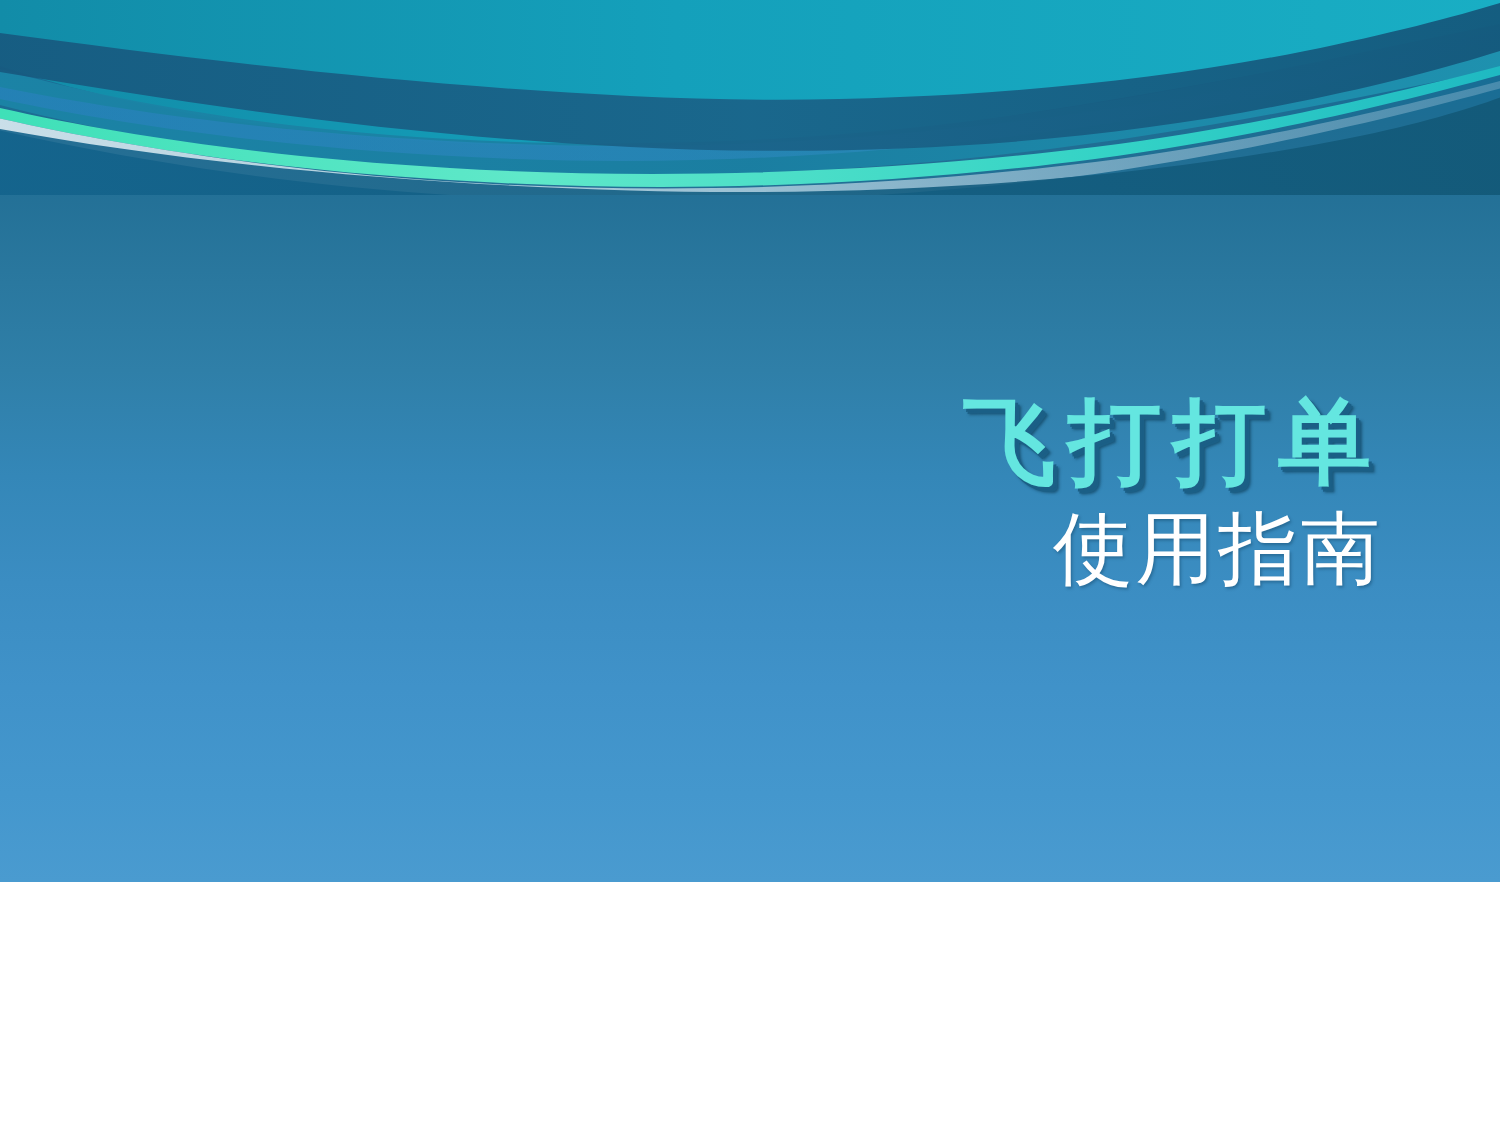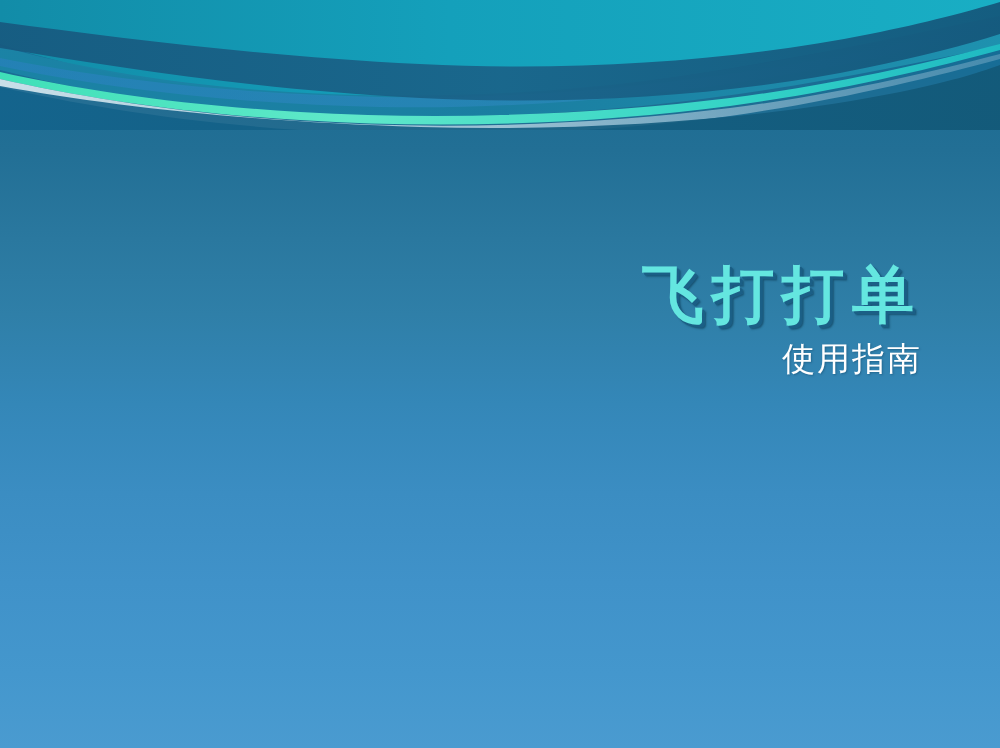--- a/index.html
+++ b/index.html
@@ -4,21 +4,21 @@
 <style>
   html, body {
     margin: 0;
     padding: 0;
     background: #ffffff;
   }
 
   #slide {
     position: relative;
     width: 1000px;
-    height: 748px;
+    height: 588px;
     overflow: hidden;
     font-family: "Liberation Sans", sans-serif;
     
     background: linear-gradient(to bottom,
         #0d6c98 0%,
         #176d96 8%,
         #1e6d93 14%,
         #226f95 20%,
         #2a789f 32%,
         #2f7fa8 42%,
@@ -59,22 +59,22 @@
     color: #64e6e0;
     text-shadow:
        2px 2px 0 #1b5f86,
        3px 3px 0 #1b5f86,
        4px 4px 2px rgba(12,58,84,0.65);
     white-space: nowrap;
   }
 
   .slide-subtitle {
     margin: 14px 0 0 0;
-    font-family: Liberation Serif, serif;
-    font-size: 33px;
+    font-family: Liberation Mono, monospace;
+    font-size: 53px;
     font-weight: 400;
     line-height: 1.1;
     letter-spacing: 2px;
     color: #ffffff;
     text-shadow: 1px 1px 2px rgba(10,50,76,0.35);
     white-space: nowrap;
   }
 </style>
 </head>
 <body>

